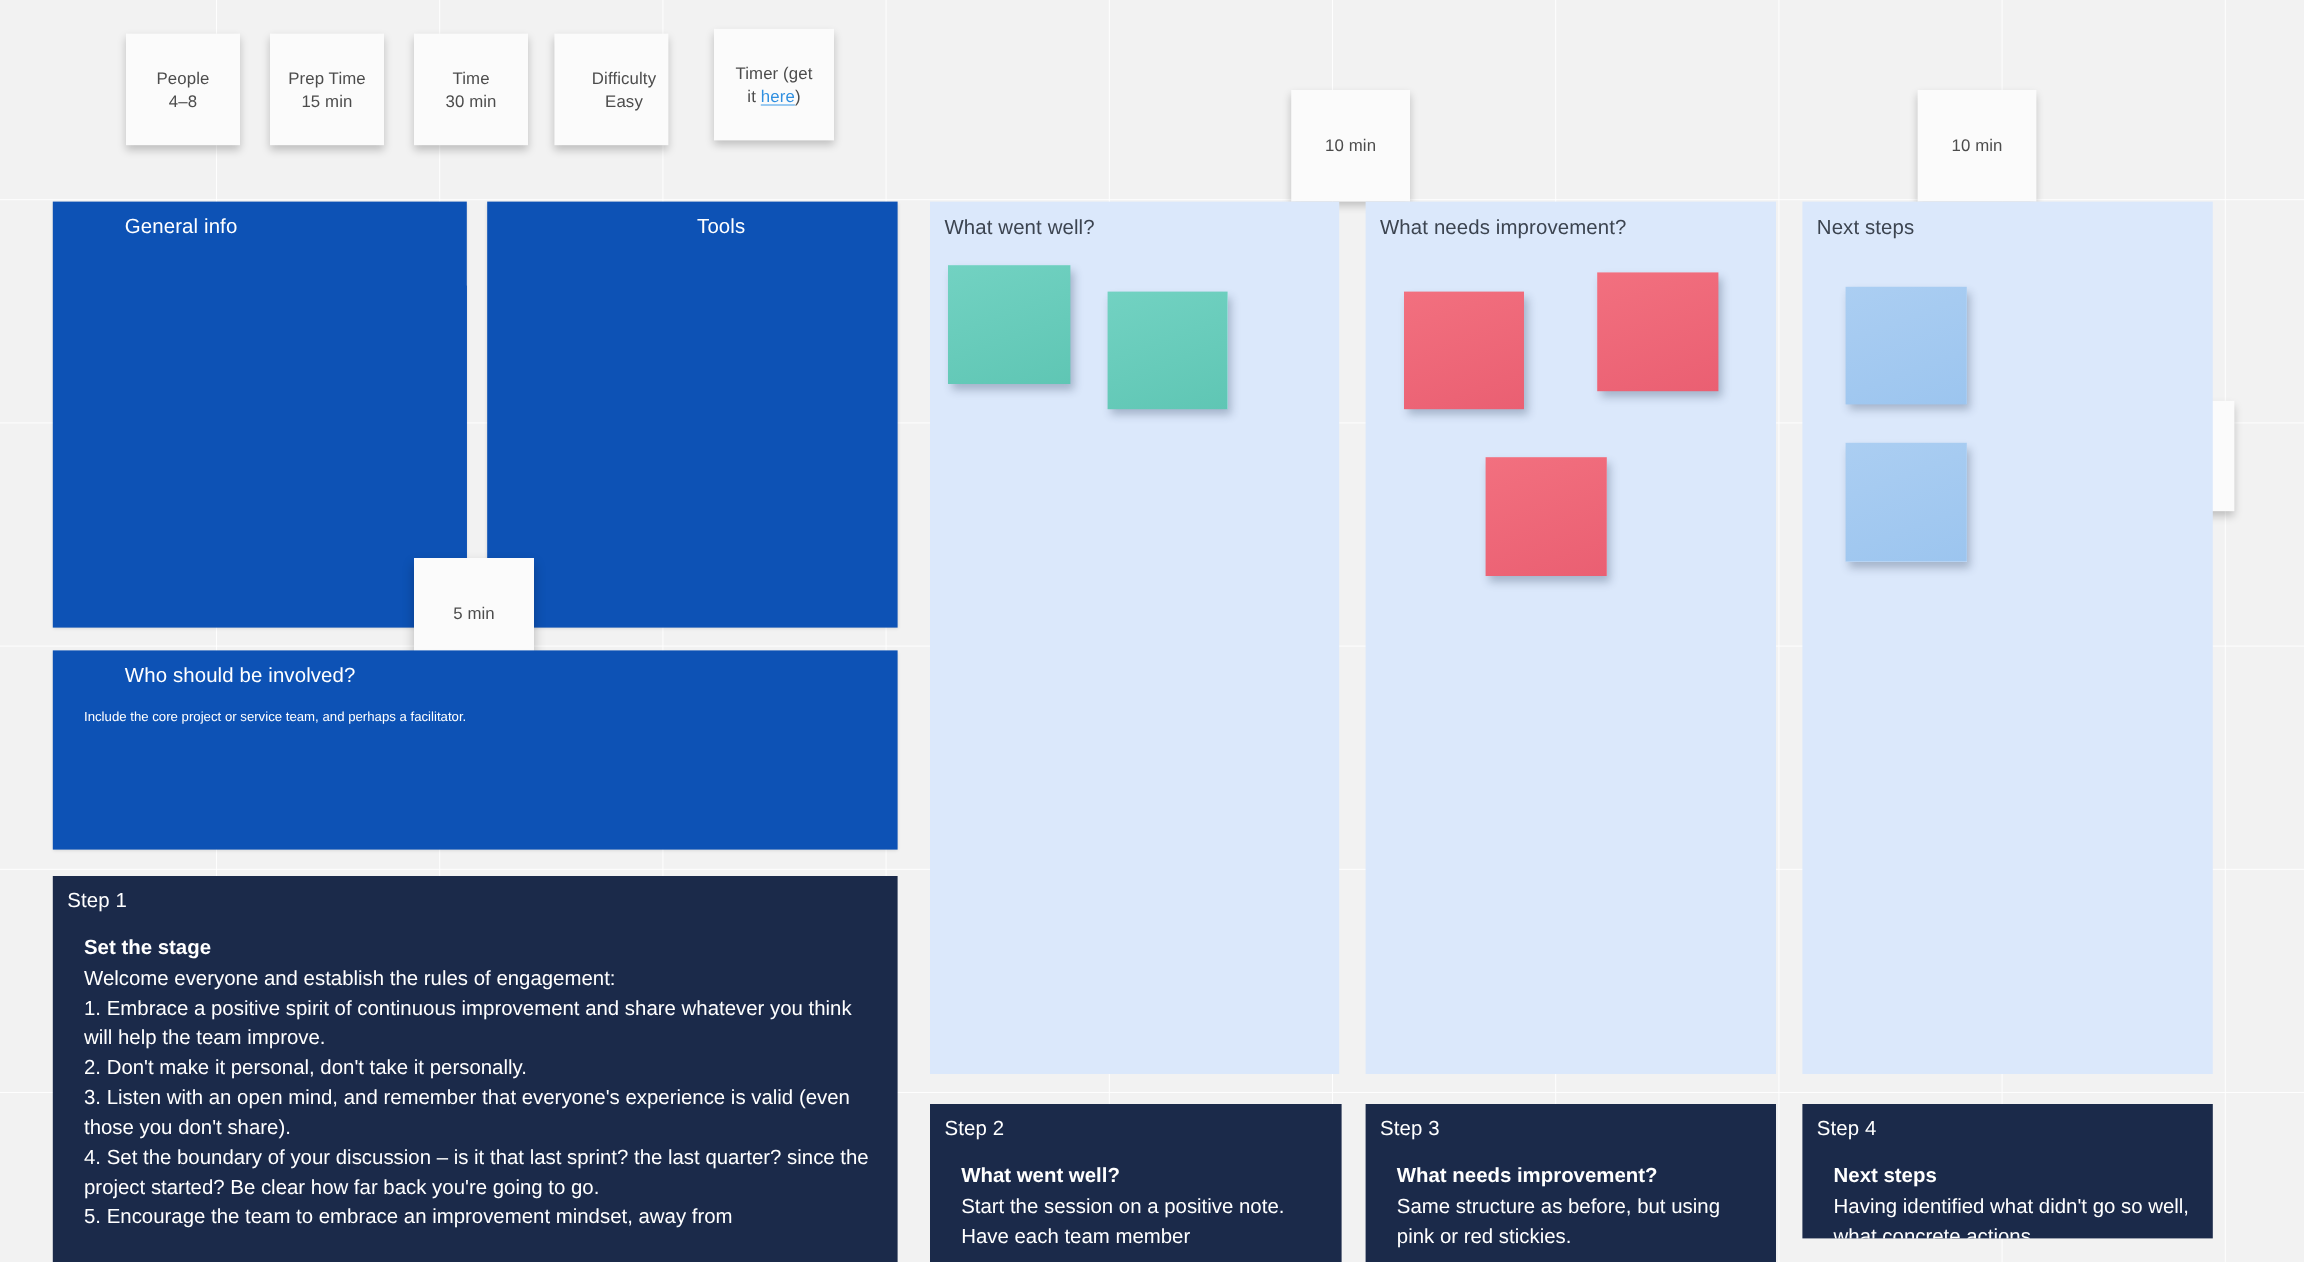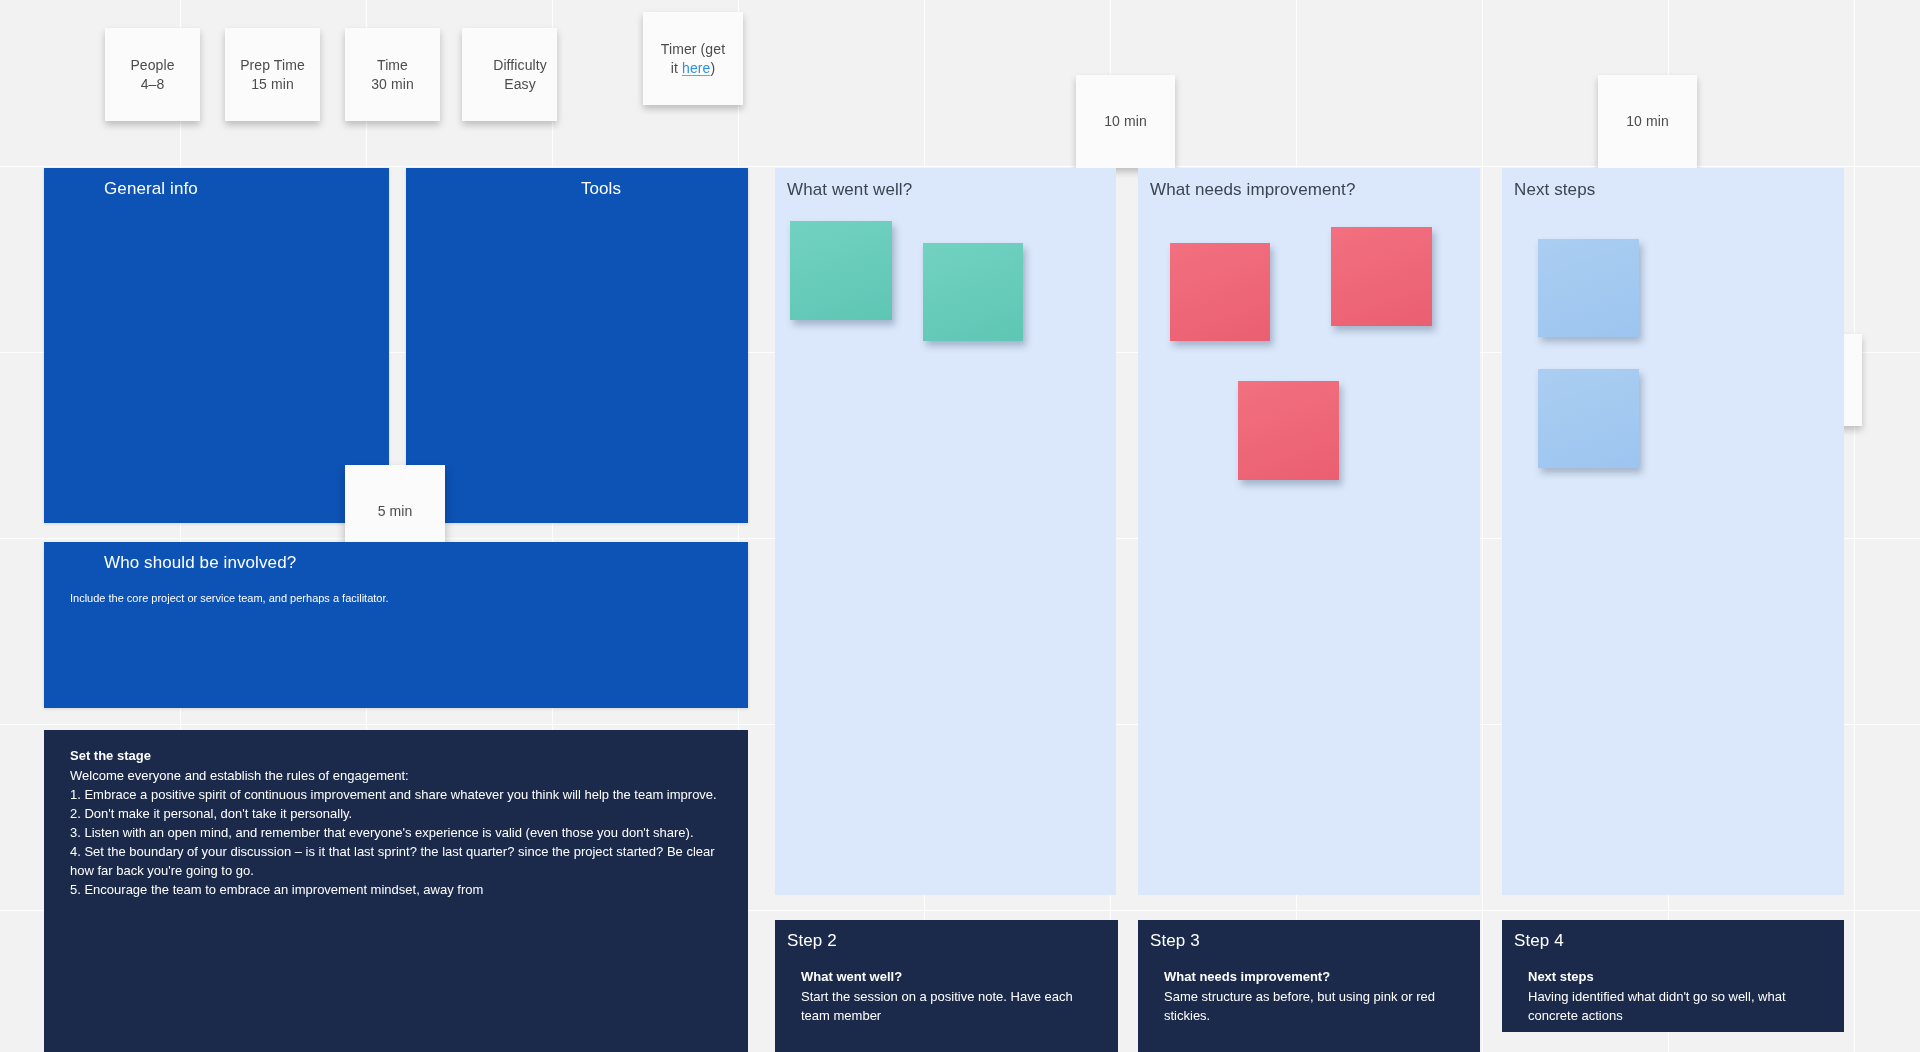--- a/index.html
+++ b/index.html
@@ -88,21 +88,21 @@
   .steppanel .stitle {
     position: relative;
     z-index: 2;
     font-size: 17px;
     padding: 11px 12px 0 12px;
     letter-spacing: .1px;
   }
   .steppanel .sbody {
     position: relative;
     z-index: 2;
-    font-size: 13px;
+    font-size: 17px;
     line-height: 1.46;
     padding: 17px 22px 10px 26px;
   }
   .steppanel .sbody .hd {
     font-weight: 700;
     display: block;
     margin-bottom: 1px;
   }
 
   
@@ -145,21 +145,21 @@
     </div>
   </div>
 
   <div class="abs paper" style="left:462px; top:28px; width:95px; height:93px;padding-left:21px;">
     <div class="inner">
       <div>Difficulty</div>
       <div>Easy</div>
     </div>
   </div>
 
-  <div class="abs paper" style="left:595px; top:12px; width:100px; height:93px;margin-left:48px;">
+  <div class="abs paper" style="left:595px; top:24px; width:100px; height:93px;">
     <div class="inner">
       <div>Timer (get</div>
       <div>
         <span>it </span><a class="link" href="#">here</a><span>)</span>
       </div>
     </div>
   </div>
 
   <div class="abs bluepanel" style="left:44px; top:168px; width:345px; height:355px;">
     <div class="ptitle">General info</div>
@@ -175,20 +175,21 @@
     <div class="inner">5 min</div>
   </div>
 
   <div class="abs bluepanel" style="left:44px; top:542px; width:704px; height:166px;">
     <div class="ptitle">Who should be involved?</div>
     <div class="pbody">Include the core project or service team, and perhaps a facilitator.</div>
   </div>
 
   <div class="abs steppanel" style="left:44px; top:730px; width:704px; height:322px;">
 
+    <div class="stitle">Step 1</div>
     <div class="sbody">
       <span class="hd">Set the stage</span>
       <span style="white-space:pre-line;">Welcome everyone and establish the rules of engagement:
 1. Embrace a positive spirit of continuous improvement and share whatever you think will help the team improve.
 2. Don't make it personal, don't take it personally.
 3. Listen with an open mind, and remember that everyone's experience is valid (even those you don't share).
 4. Set the boundary of your discussion – is it that last sprint? the last quarter? since the project started? Be clear how far back you're going to go.
 5. Encourage the team to embrace an improvement mindset, away from</span>
     </div>
   </div>

